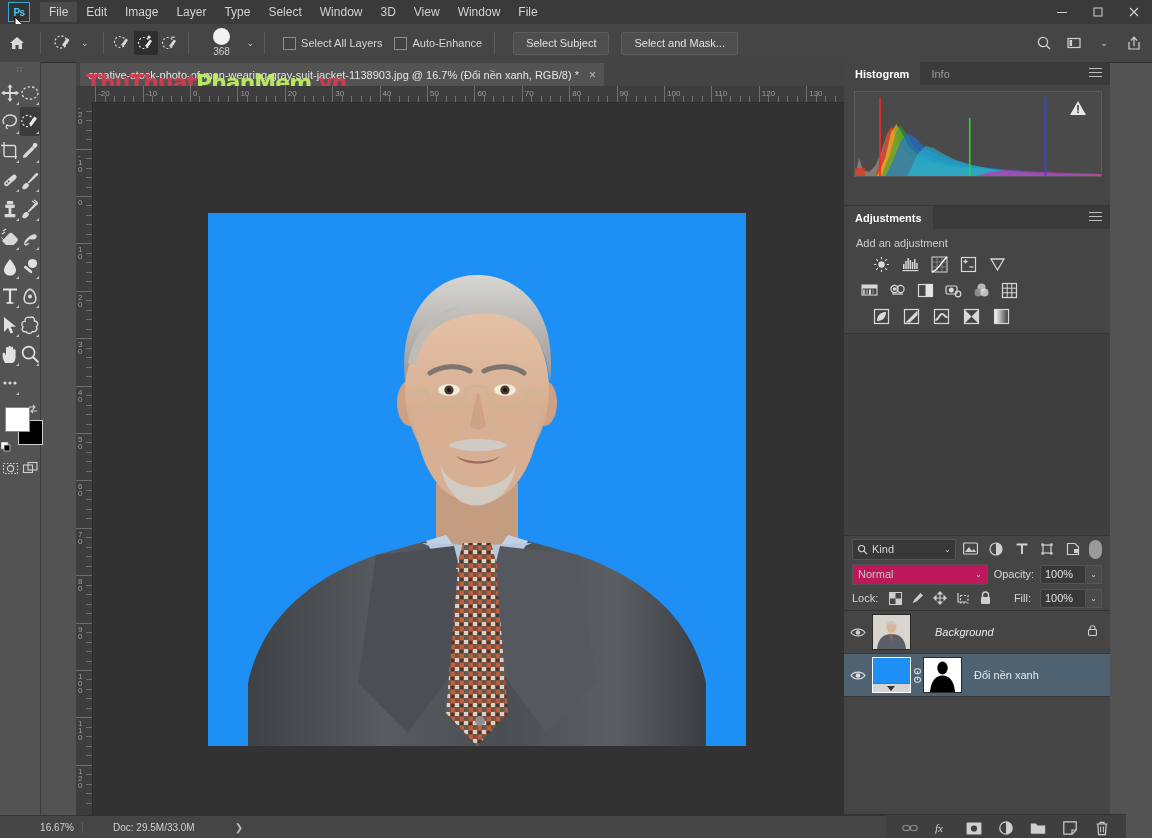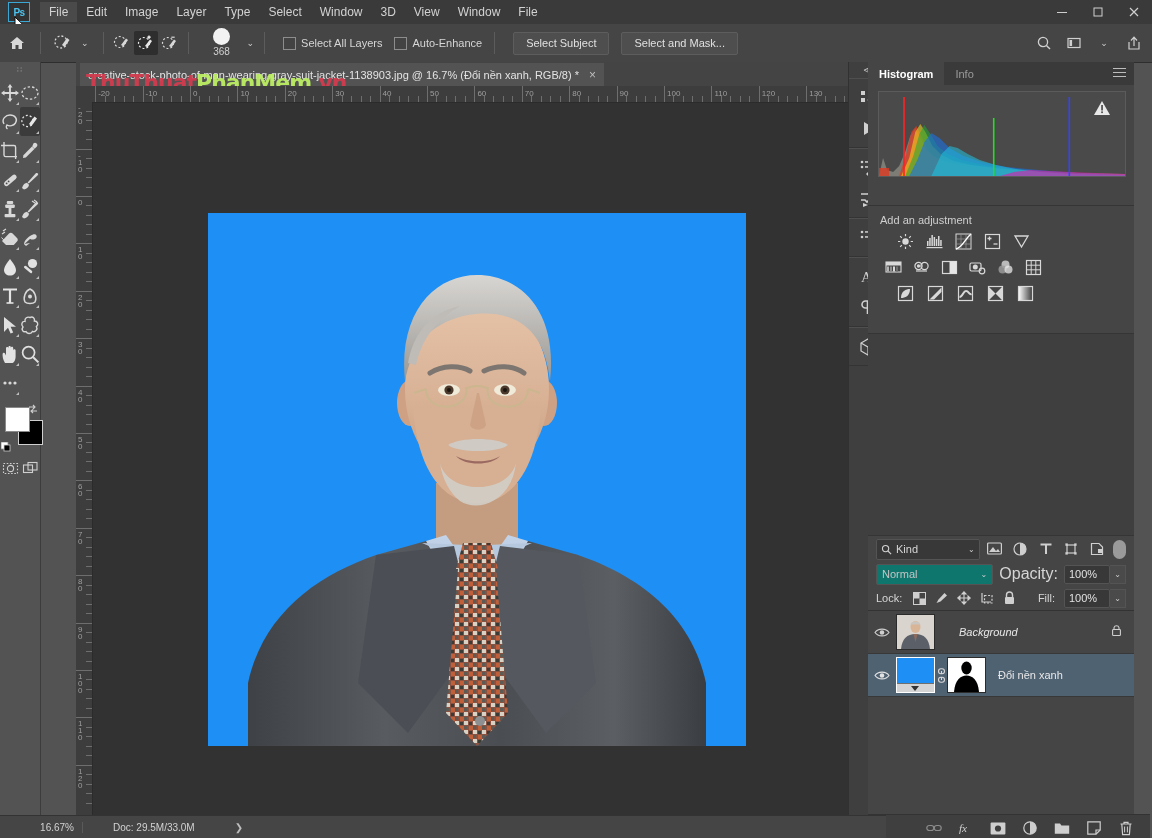--- a/index.html
+++ b/index.html
@@ -85,21 +85,21 @@
   .photo{position:absolute;left:115px;top:110px;width:538px;height:533px;background:#1e90f5;overflow:hidden;}
   .person{position:absolute;left:0;top:0;width:100%;height:100%;}
 
   
   .rail{position:absolute;left:848px;top:62px;width:38px;height:776px;background:#3f3f3f;border-left:1px solid #313131;}
   .rail-collapse{height:16px;display:flex;align-items:center;justify-content:center;color:#bdbdbd;font-size:9px;}
   .rail-grp{border-top:1px solid #4f4f4f;border-bottom:1px solid #343434;padding:3px 0;}
   .rail-btn{width:38px;height:31px;display:flex;align-items:center;justify-content:center;}
 
   
-  .dock{position:absolute;left:868px;top:62px;width:266px;height:776px;background:#3f3f3f;}
+  .dock{position:absolute;left:844px;top:62px;width:266px;height:776px;background:#3f3f3f;}
   .panel{background:#454545;}
   .panel-tabs{height:23px;background:#3a3a3a;display:flex;align-items:flex-end;position:relative;}
   .ptab{height:23px;padding:0 11px;display:flex;align-items:center;font-size:11px;color:#9b9b9b;}
   .ptab.active{background:#454545;color:#ffffff;font-weight:bold;}
   .pmenu{position:absolute;right:8px;top:6px;}
   .pmenu span{display:block;width:13px;height:1px;background:#bdbdbd;margin-bottom:3px;}
 
   .histo{height:96px;padding:6px 10px 0 10px;}
   .histobox{position:relative;width:100%;height:84px;background:#4a4a4a;border:1px solid #5b5b5b;overflow:hidden;}
   .warnicon{position:absolute;right:14px;top:8px;}
@@ -109,23 +109,23 @@
   .adjbtn{width:19px;height:19px;display:flex;align-items:center;justify-content:center;}
 
   .layers-filter{display:flex;align-items:center;height:26px;padding:0 8px;gap:4px;}
   .kind{display:flex;align-items:center;width:96px;height:19px;background:#383838;border:1px solid #545454;border-radius:2px;padding:0 4px;gap:4px;}
   .kind .lbl{font-size:11px;color:#d6d6d6;}
   .kind .cv{margin-left:auto;font-size:8px;color:#cfcfcf;}
   .fbtn{width:22px;height:20px;display:flex;align-items:center;justify-content:center;}
   .togglepill{width:13px;height:19px;border-radius:7px;background:#9a9a9a;margin-left:2px;}
 
   .blendrow{display:flex;align-items:center;height:24px;padding:0 8px;gap:6px;}
-  .blendsel{display:flex;align-items:center;width:140px;height:19px;background:#0f766e;border:1px solid #545454;border-radius:2px;padding:0 5px;}
+  .blendsel{display:flex;align-items:center;width:140px;height:19px;background:#be185d;border:1px solid #545454;border-radius:2px;padding:0 5px;}
   .blendsel .cv{margin-left:auto;font-size:8px;color:#cfcfcf;}
-  .opaclbl{font-size:16px;color:#d6d6d6;}
+  .opaclbl{font-size:11px;color:#d6d6d6;}
   .numfield{display:flex;align-items:center;height:17px;background:#383838;border:1px solid #545454;border-radius:2px;padding:0 4px;font-size:11px;color:#e0e0e0;}
   .numstep{width:15px;height:17px;background:#4a4a4a;border:1px solid #545454;border-left:none;display:flex;align-items:center;justify-content:center;font-size:8px;color:#cfcfcf;}
 
   .lockrow{display:flex;align-items:center;height:24px;padding:0 8px;gap:7px;border-bottom:1px solid #333;}
   .lockrow .lbl{font-size:11px;color:#d6d6d6;margin-right:2px;}
   .lockbtn{width:16px;height:16px;display:flex;align-items:center;justify-content:center;}
 
   .layerlist{background:#454545;}
   .layerrow{display:flex;align-items:center;height:42px;border-bottom:1px solid #383838;position:relative;}
   .layerrow.selected{background:#4f6272;}
@@ -846,20 +846,28 @@
           <svg class="warnicon" width="18" height="16" viewBox="0 0 18 16">
             <path d="M9 1 L17 15 L1 15 Z" fill="#e8e8e8"></path>
             <rect x="8.2" y="5" width="1.7" height="5.5" fill="#4a4a4a"></rect>
             <rect x="8.2" y="11.4" width="1.7" height="1.7" fill="#4a4a4a"></rect>
           </svg>
         </div>
       </div>
     </div>
 
     <div class="panel" style="height:127px;border-top:1px solid #353535;">
+      <div class="panel-tabs">
+        <div class="ptab active">Adjustments</div>
+        <div class="pmenu">
+            <span></span>
+            <span></span>
+            <span></span>
+          </div>
+      </div>
       <div class="adj-title">Add an adjustment</div>
 
       <div class="adjrow" style="padding-left:28px;gap:10px;">
         <div class="adjbtn">
           <svg width="17" height="17" viewBox="0 0 17 17">
               <circle cx="8.5" cy="8.5" r="3.2" fill="#d8d8d8"></circle>
               <g stroke="#d8d8d8" stroke-width="1.2">
                 <path d="M8.5 1 L8.5 3.3 M8.5 13.7 L8.5 16 M1 8.5 L3.3 8.5 M13.7 8.5 L16 8.5 M3.2 3.2 L4.8 4.8 M12.2 12.2 L13.8 13.8 M13.8 3.2 L12.2 4.8 M4.8 12.2 L3.2 13.8"></path>
               </g>
             </svg>

